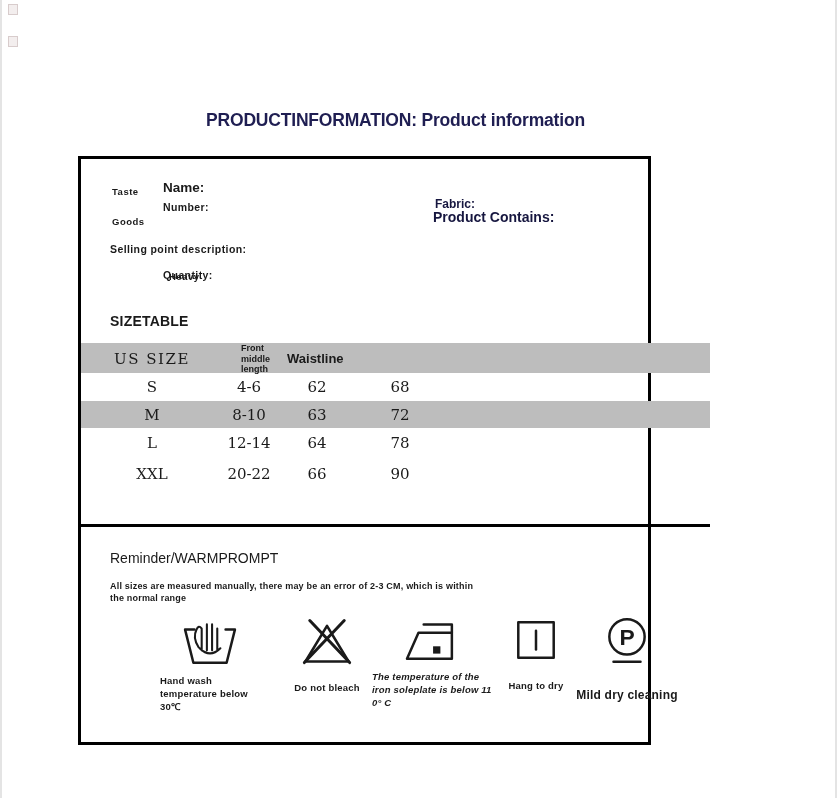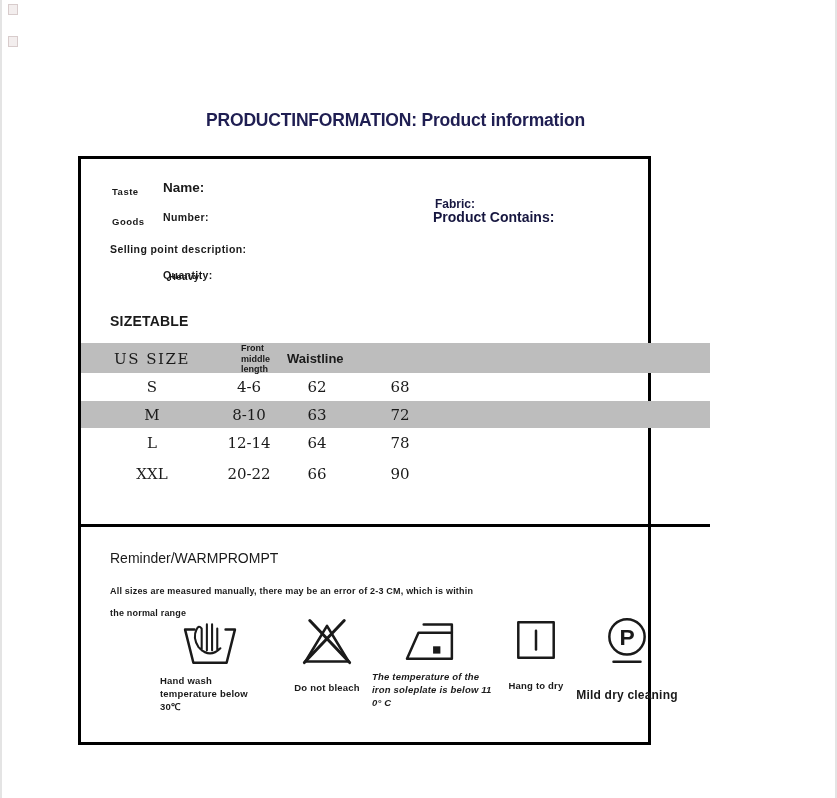--- a/index.html
+++ b/index.html
@@ -25,21 +25,21 @@
   .abs{position:absolute;white-space:nowrap;}
   .lbl-sm{font-size:9.5px;font-weight:bold;letter-spacing:0.5px;}
   .lbl-md{font-size:10.5px;font-weight:bold;letter-spacing:0.4px;}
   .lbl-lg{font-size:13.5px;font-weight:bold;}
   .navy{color:#16163f;}
 
   #f-taste{left:31px;top:27px;}
   #f-name{left:82px;top:21px;}
   #f-fabric{left:354px;top:38px;font-size:12px;}
   #f-goods{left:31px;top:57px;}
-  #f-number{left:82px;top:52px;}
+  #f-number{left:82px;top:42px;}
   #f-contains{left:352px;top:50px;font-size:14px;}
   #f-selling{left:29px;top:84px;}
   #f-heavy{left:42px;top:112px;margin-left:46px;}
   #f-quantity{left:82px;top:110px;}
 
   #sizetable-title{left:29px;top:154px;font-size:14px;font-weight:bold;letter-spacing:0.2px;}
 
   .size-table{position:absolute;left:0;top:184px;width:629px;}
   .t-row{
     display:grid;grid-template-columns:142px 52px 84px 82px 1fr;
@@ -55,21 +55,21 @@
   }
   .h-ussize{font-family:"DejaVu Serif",serif;font-size:15px;letter-spacing:1.5px;}
   .h-front{font-size:9px;font-weight:bold;line-height:10.5px;white-space:normal;padding:0 8px;text-align:left;padding-left:18px;}
   .h-waist{font-size:13px;font-weight:bold;text-align:left;padding-left:12px;}
 
   .divider{position:absolute;left:0;top:365px;width:629px;height:3px;background:#000;}
 
   #reminder-title{left:29px;top:391px;font-size:14px;font-weight:normal;}
   #reminder-note{
     left:29px;top:421px;width:368px;font-size:9px;font-weight:bold;
-    letter-spacing:0.2px;line-height:22px;white-space:normal;
+    letter-spacing:0.2px;line-height:12px;white-space:normal;
   }
 
   .care-item{position:absolute;top:456px;display:flex;flex-direction:column;align-items:center;}
   .care-item svg{display:block;}
   .care-label{
     font-size:9.5px;font-weight:bold;line-height:13px;margin-top:7px;
     letter-spacing:0.2px;width:100%;
   }
   .care-label.center{text-align:center;margin-top:14px;}
   #care-1{left:79px;width:100px;}

